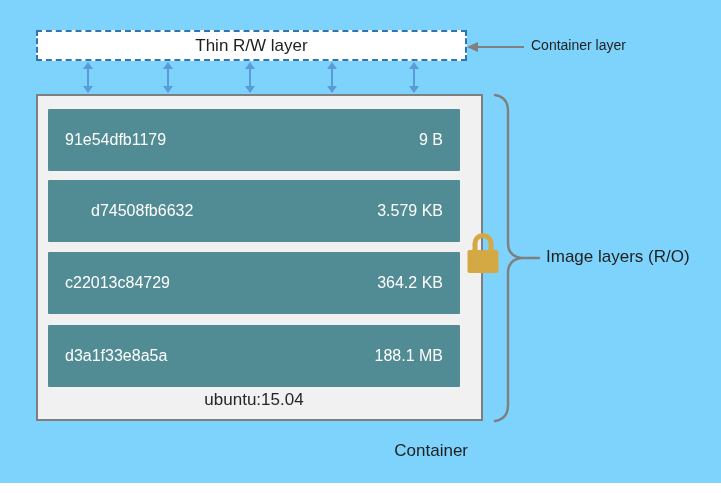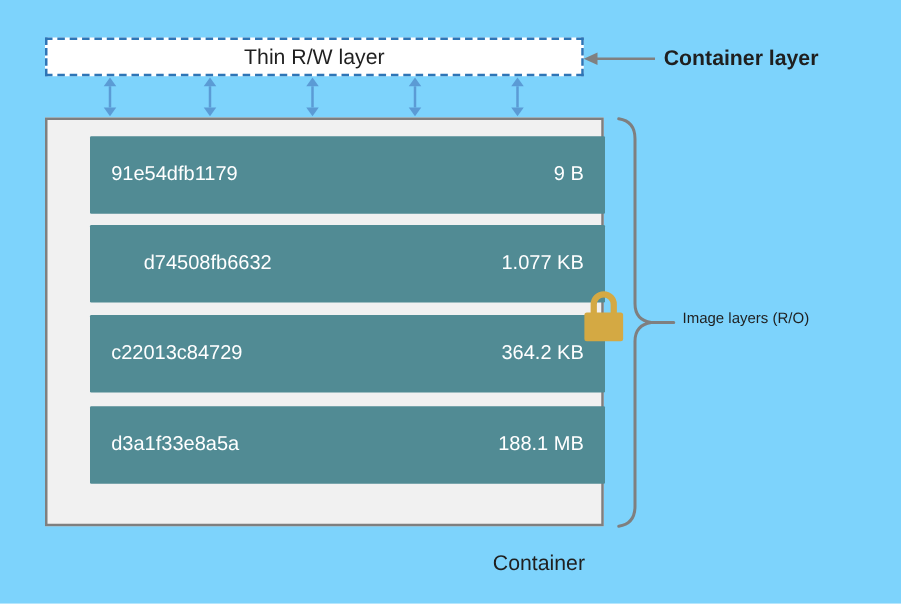--- a/index.html
+++ b/index.html
@@ -11,52 +11,52 @@
     position:absolute;left:36px;top:30px;width:431px;height:31px;
     box-sizing:border-box;border:2px dashed #2e75b6;
     display:flex;align-items:center;justify-content:center;
     font-size:17px;color:#1f1f1f;background:#ffffff;
   }
 
   
   .callout-line{position:absolute;left:477px;top:46px;width:47px;height:2px;background:#808080;}
   .callout-arrowhead{position:absolute;left:467px;top:42px;width:0;height:0;
     border-top:5px solid transparent;border-bottom:5px solid transparent;border-right:11px solid #808080;}
-  .callout-label{position:absolute;left:531px;top:37px;font-size:17px;white-space:nowrap;font-weight:bold;}
+  .callout-label{position:absolute;left:531px;top:37px;font-size:14px;white-space:nowrap;}
 
   
   .varrow{position:absolute;top:62px;width:12px;height:31px;
     background:linear-gradient(#5b9bd5,#5b9bd5) no-repeat center/2px calc(100% - 14px);}
   .varrow::before{content:"";position:absolute;top:0;left:50%;transform:translateX(-50%);
     width:0;height:0;border-left:5px solid transparent;border-right:5px solid transparent;border-bottom:7px solid #5b9bd5;}
   .varrow::after{content:"";position:absolute;bottom:0;left:50%;transform:translateX(-50%);
     width:0;height:0;border-left:5px solid transparent;border-right:5px solid transparent;border-top:7px solid #5b9bd5;}
   .va1{left:82px;} .va2{left:162px;} .va3{left:244px;} .va4{left:326px;} .va5{left:408px;}
 
   
   .container-box{
     position:absolute;left:36px;top:94px;width:447px;height:327px;
     box-sizing:border-box;background:#f1f1f1;border:2px solid #7f7f7f;
   }
   .layer{
     position:absolute;left:10px;width:412px;height:62px;
     background:#518b94;border-radius:1px;
     display:flex;align-items:center;justify-content:space-between;
     padding:0 17px;box-sizing:border-box;
-    color:#ffffff;font-size:16px;margin-left:24px;
+    color:#ffffff;font-size:16px;
   }
   .l1{top:13px;} .l2{top:84px;padding-left:43px;} .l3{top:156px;gap:28px;} .l4{top:229px;}
   .base-label{position:absolute;left:10px;top:294px;width:412px;text-align:center;font-size:17px;color:#262626;}
 
   
   .lock{position:absolute;left:466px;top:229px;z-index:5;}
 
   
   .brace{position:absolute;left:492px;top:92px;}
-  .brace-label{position:absolute;left:546px;top:247px;font-size:12px;white-space:nowrap;}
+  .brace-label{position:absolute;left:546px;top:247px;font-size:17px;white-space:nowrap;}
 
   
   .caption{position:absolute;left:36px;top:439px;width:432px;text-align:right;
     font-size:17px;line-height:23px;color:#1f1f1f;}
 </style>
 </head>
 <body>
 
 <div class="stage">
 
@@ -74,30 +74,31 @@
   <div class="varrow va4"></div>
   <div class="varrow va5"></div>
 
   <div class="container-box">
     <div class="layer l1">
       <span>91e54dfb1179</span>
       <span>9 B</span>
     </div>
     <div class="layer l2">
       <span>d74508fb6632</span>
-      <span>1.077 KB</span>
+      <span>3.579 KB</span>
     </div>
     <div class="layer l3">
       <span>c22013c84729</span>
       <span>364.2 KB</span>
     </div>
     <div class="layer l4">
       <span>d3a1f33e8a5a</span>
       <span>188.1 MB</span>
     </div>
+    <div class="base-label">ubuntu:15.04</div>
   </div>
 
   <svg class="lock" width="34" height="46" viewBox="0 0 34 46">
     <path d="M9 22 V14.5 a8 8 0 0 1 16 0 V22" fill="none" stroke="#d4a943" stroke-width="5"></path>
     <rect x="1.5" y="21" width="31" height="23" rx="2" fill="#d4a943"></rect>
   </svg>
 
   <svg class="brace" width="50" height="332" viewBox="0 0 50 332">
     <path d="M3 3 Q16 5 16 19 L16 151 Q16 164 29 166 Q16 168 16 181 L16 313 Q16 327 3 329 M29 166 L47 166" fill="none" stroke="#7f7f7f" stroke-width="2.4" stroke-linecap="round" stroke-linejoin="round"></path>
   </svg>

